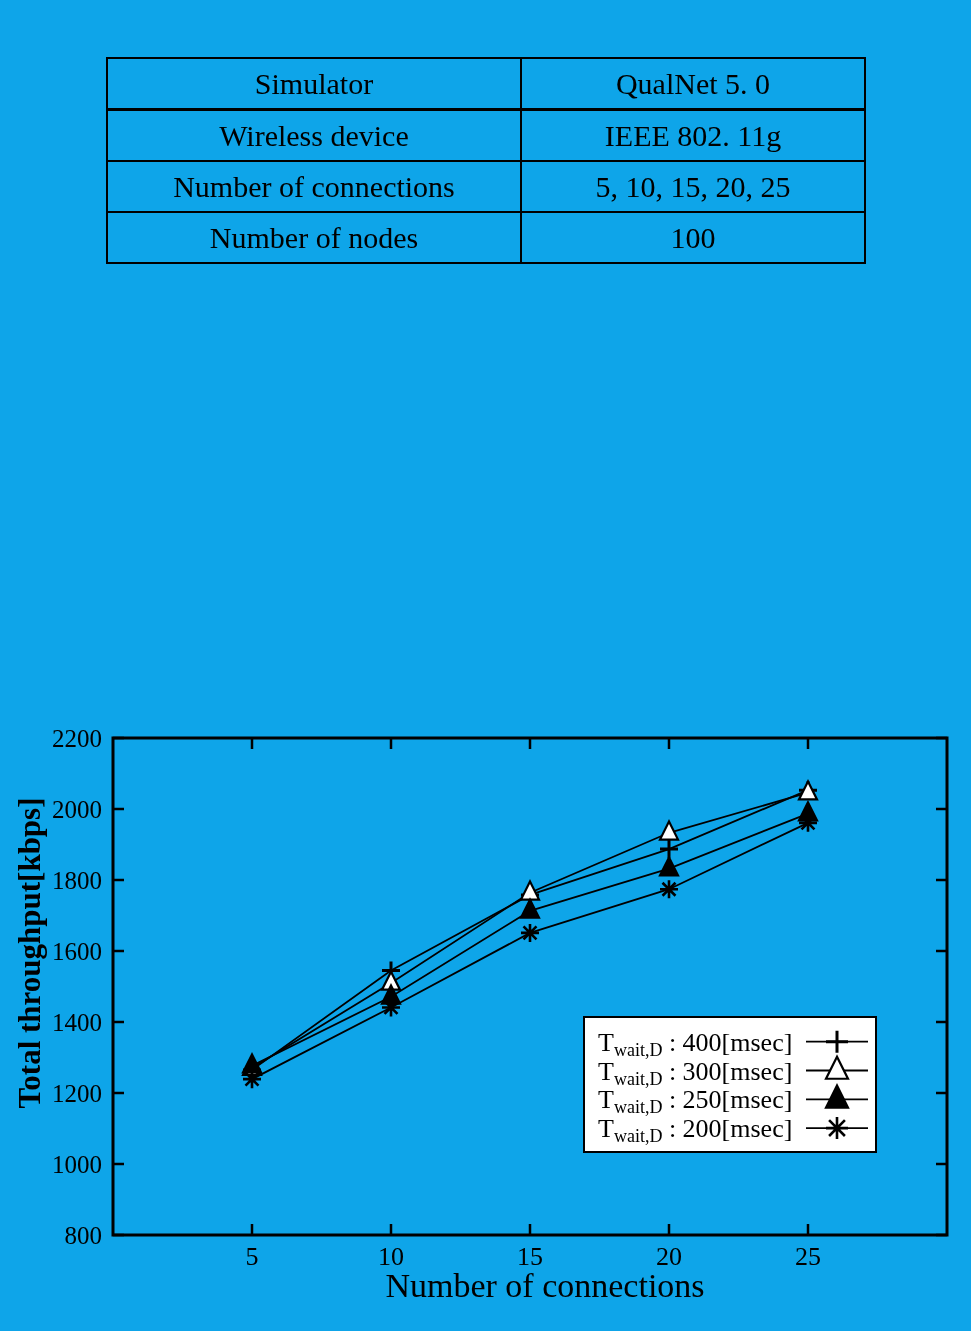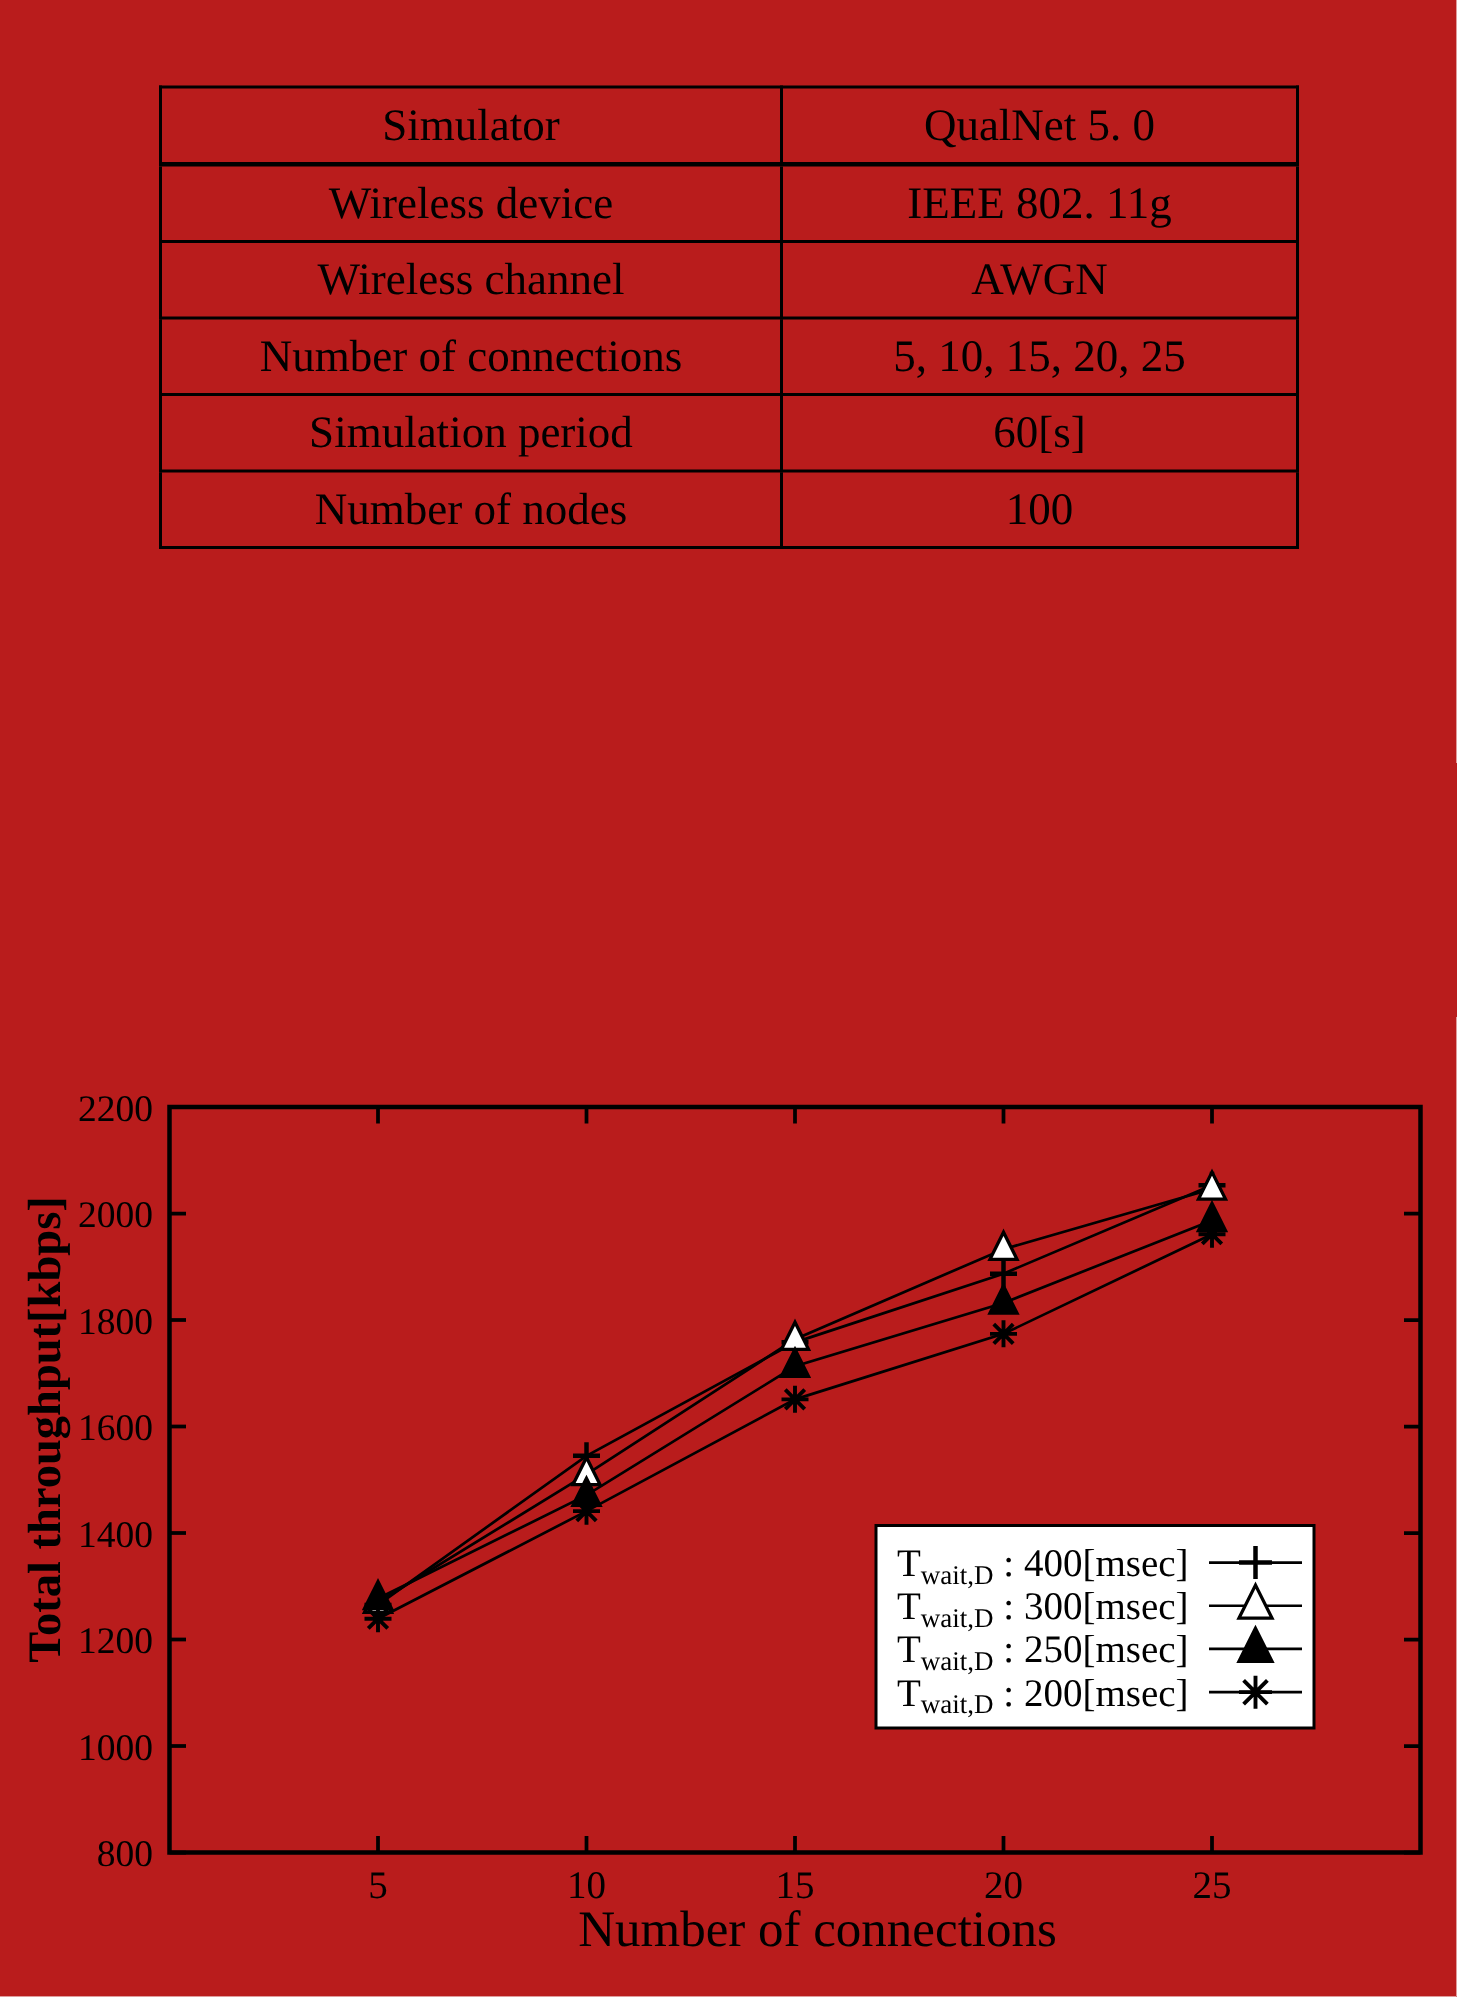--- a/index.html
+++ b/index.html
@@ -1,16 +1,16 @@
 <!DOCTYPE html>
 <html><head>
 <meta charset="utf-8">
 <style>
   html,body{margin:0;padding:0;background:#ffffff;}
-  .page{position:relative;width:971px;height:1331px;background:#b91c1c;overflow:hidden;
+  .page{position:relative;width:971px;height:1331px;background:#0ea5e9;overflow:hidden;
         font-family:"Liberation Serif", serif;color:#000;}
   table.params{position:absolute;left:106px;top:57px;width:758px;border-collapse:collapse;
         table-layout:fixed;}
   table.params td{border:2px solid #000;height:49px;text-align:center;vertical-align:middle;
         font-size:30px;padding:0 4px;overflow:hidden;white-space:nowrap;}
   table.params tr:first-child td{border-bottom-width:3px;}
   svg#chart{position:absolute;left:0;top:691px;}
   svg#chart text{font-family:"Liberation Serif", serif;fill:#000;}
   .ytitle{font-size:31px;font-weight:bold;}
   .xtitle{font-size:34px;}
@@ -28,30 +28,22 @@
     <tbody id="params-body">
         <tr>
           <td>Simulator</td>
           <td>QualNet 5. 0</td>
         </tr>
         <tr>
           <td>Wireless device</td>
           <td>IEEE 802. 11g</td>
         </tr>
         <tr>
-          <td>Wireless channel</td>
-          <td>AWGN</td>
-        </tr>
-        <tr>
           <td>Number of connections</td>
           <td>5, 10, 15, 20, 25</td>
-        </tr>
-        <tr>
-          <td>Simulation period</td>
-          <td>60[s]</td>
         </tr>
         <tr>
           <td>Number of nodes</td>
           <td>100</td>
         </tr>
       </tbody>
   </table>
 
   <svg id="chart" width="971" height="640" viewBox="0 0 971 640">
     <g id="chart-built">

